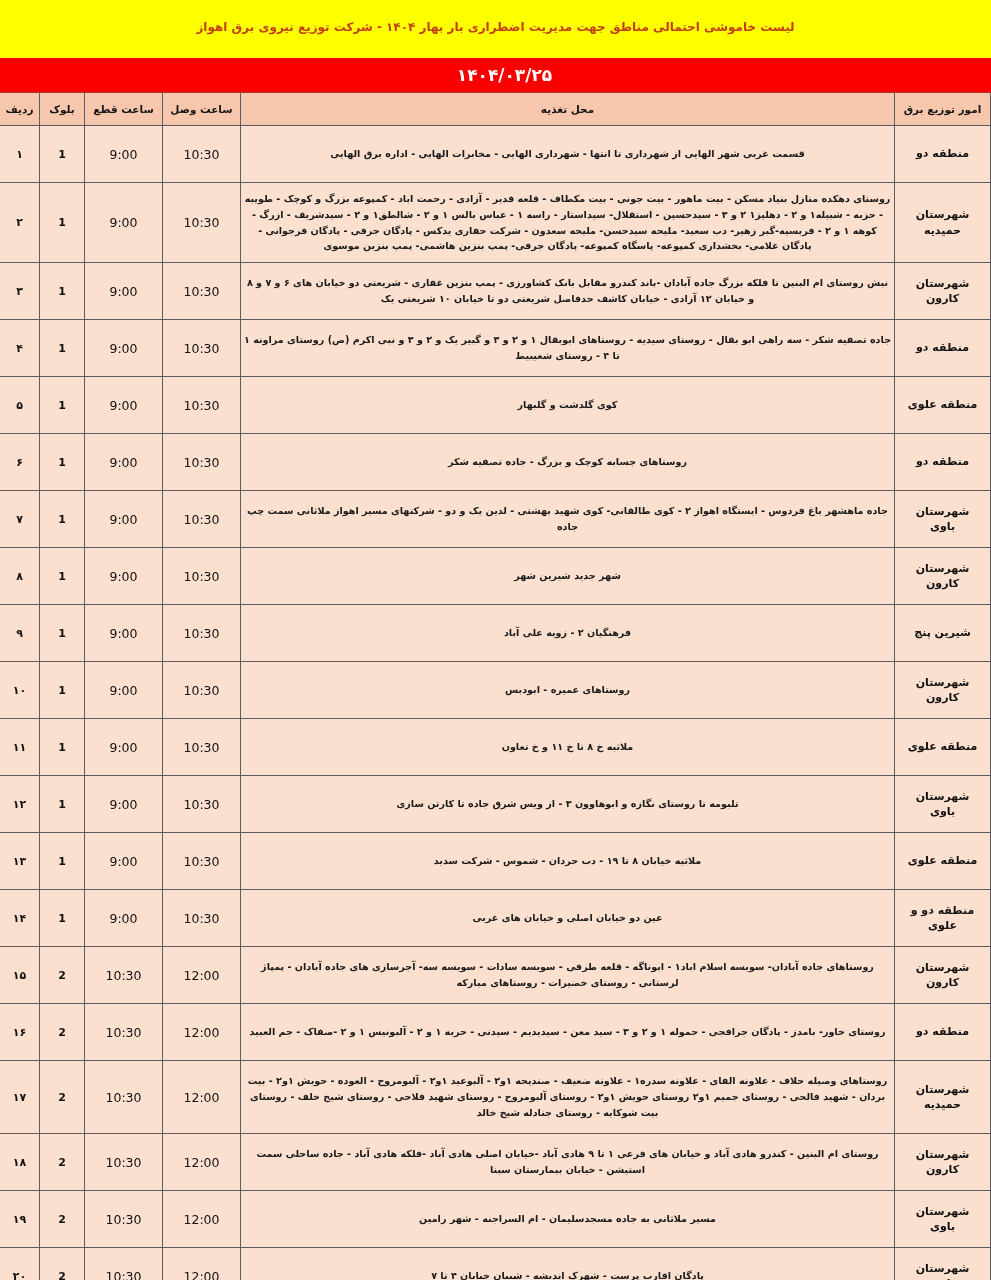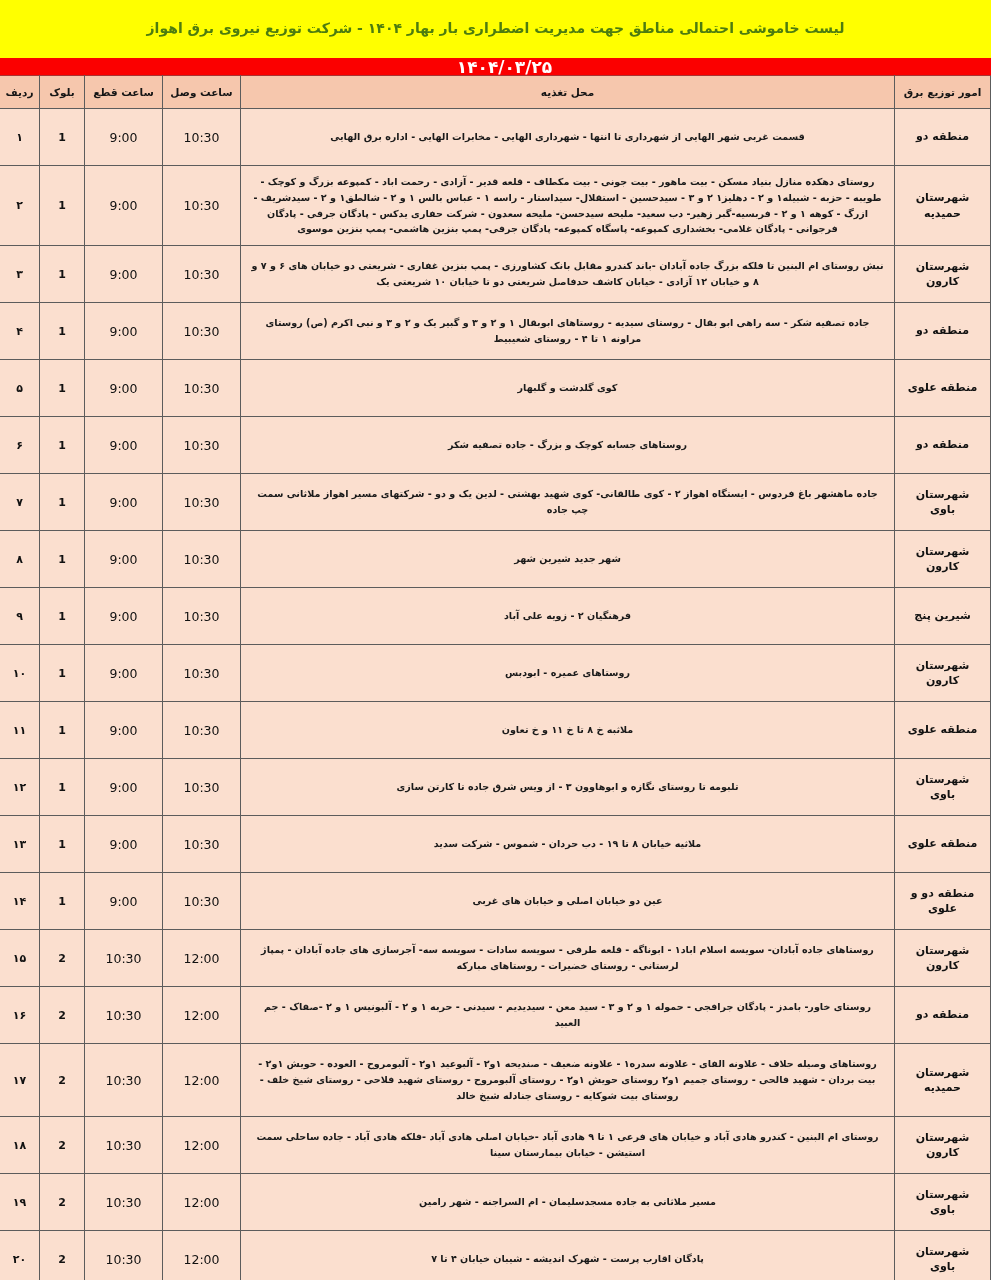--- a/index.html
+++ b/index.html
@@ -25,31 +25,31 @@
   .title-banner {
     background: #ffff00;
     height: 58px;
     display: flex;
     align-items: center;
     justify-content: center;
     text-align: center;
     border-bottom: 2px solid #ffff00;
   }
   .title-banner .title-text {
-    font-size: 14px;
-    font-weight: bold;
-    color: #4d7c0f;
+    font-size: 12px;
+    font-weight: bold;
+    color: #c2410c;
     letter-spacing: 0;
     line-height: 1.3;
     padding: 0 24px;
   }
 
   .date-banner {
     background: #fb0000;
-    height: 17px;
+    height: 34px;
     display: flex;
     align-items: center;
     justify-content: center;
     padding-left: 18px;
   }
   .date-banner .date-text {
     font-size: 17px;
     font-weight: bold;
     color: #ffffff;
     letter-spacing: 1px;
@@ -98,21 +98,21 @@
     font-weight: normal;
     color: #111;
     font-family: "DejaVu Sans", "Liberation Sans", sans-serif;
     direction: ltr;
   }
   td.mahal {
     font-size: 9.6px;
     font-weight: bold;
     color: #1a1a1a;
     line-height: 1.65;
-    padding: 6px 10px;
+    padding: 6px 2px;
     text-align: center;
   }
   td.omur {
     font-size: 11px;
     font-weight: bold;
     color: #111;
     padding: 4px 7px;
     line-height: 1.4;
   }
   tbody tr { height: 57px; }

